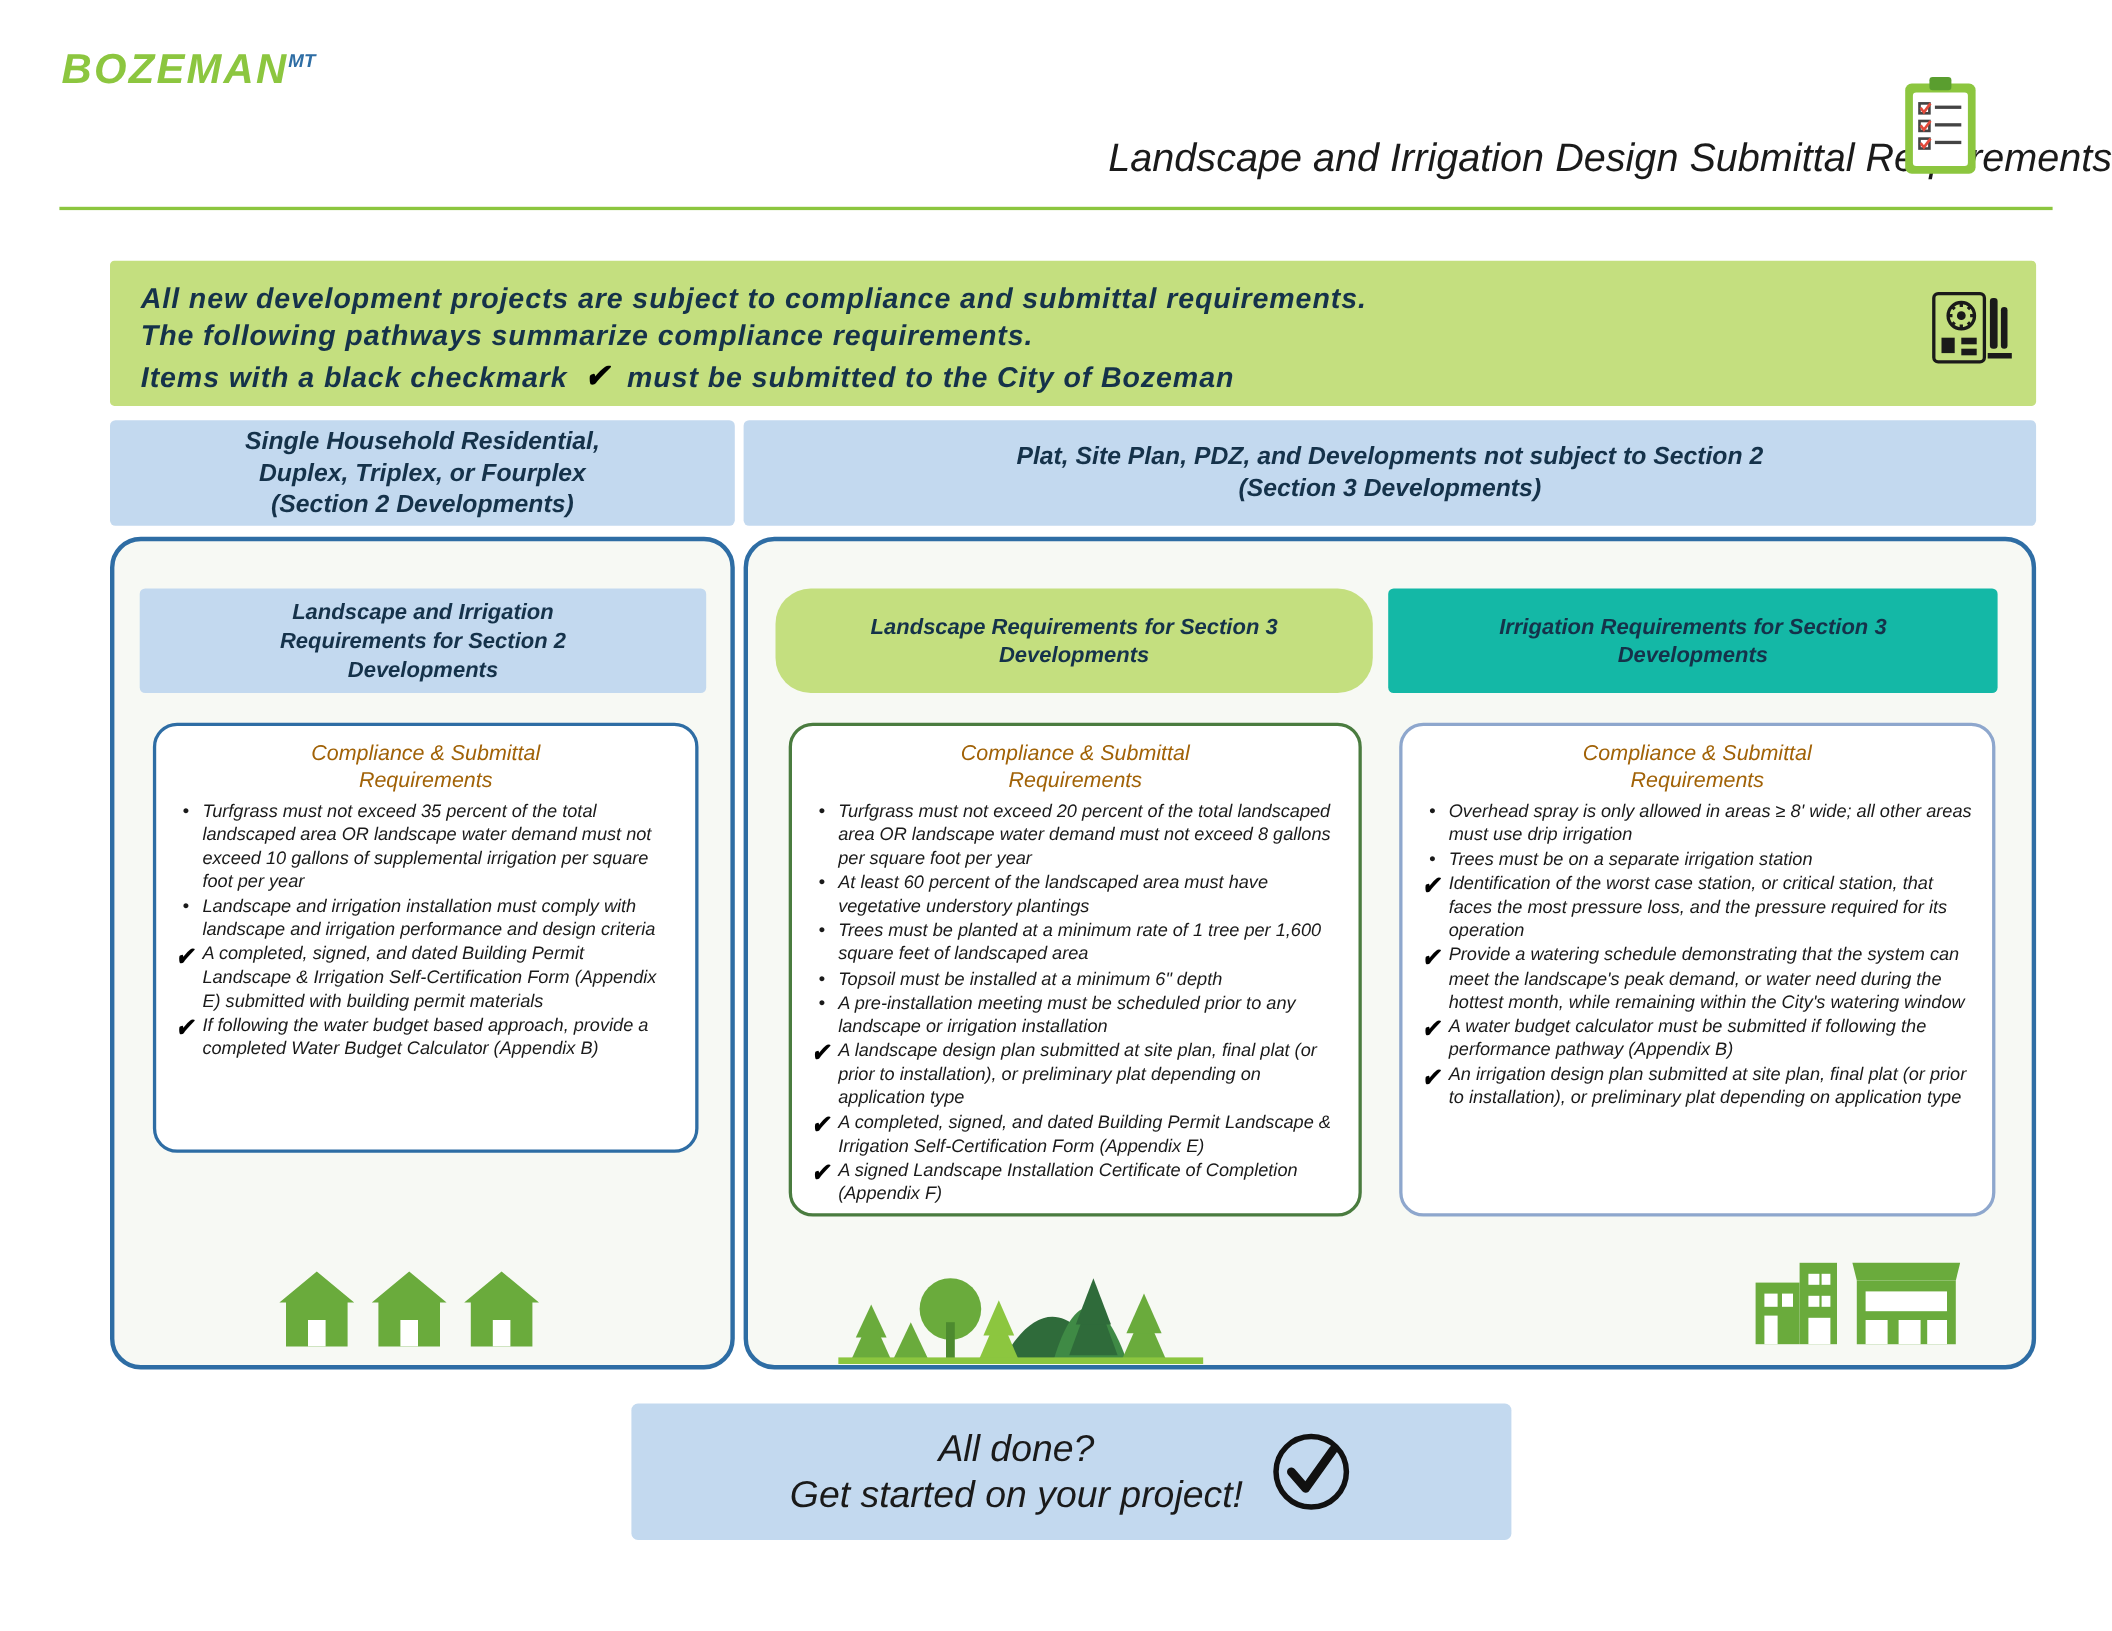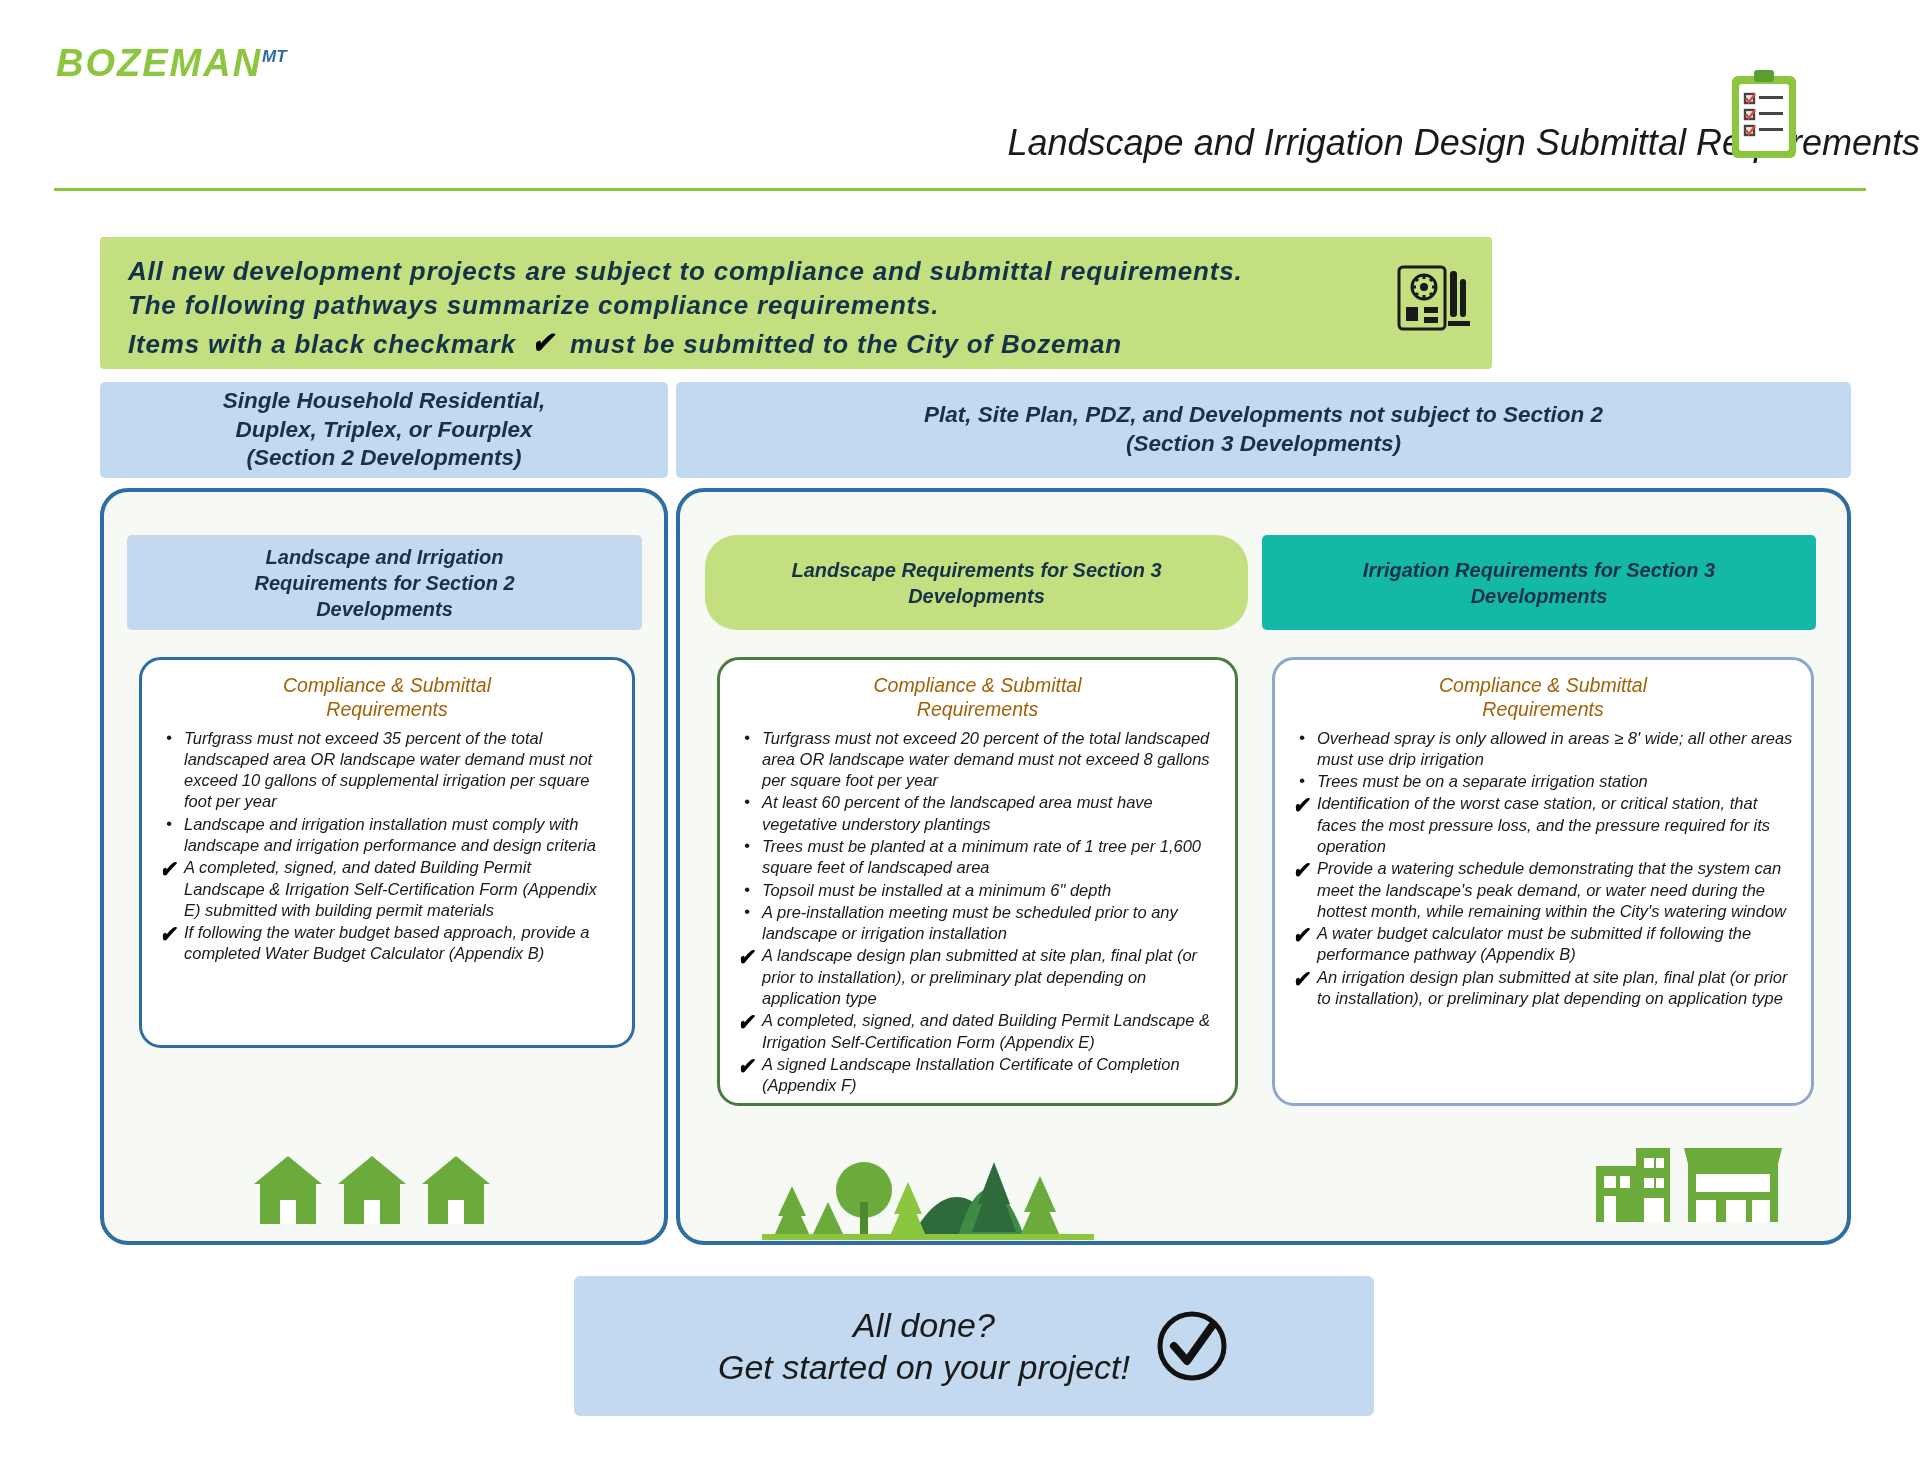--- a/index.html
+++ b/index.html
@@ -64,21 +64,21 @@
     top: 188px;
     height: 3px;
     background: #8cc63f;
   }
 
   
   .banner {
     position: absolute;
     left: 100px;
     top: 237px;
-    width: 1392px;
+    width: 1751px;
     height: 132px;
     background: #c4df7f;
     border-radius: 4px;
     box-sizing: border-box;
     padding: 17px 28px;
   }
   .banner-line {
     font-size: 26px;
     font-weight: bold;
     letter-spacing: 0.8px;
@@ -208,21 +208,21 @@
   #art-houses { left: 248px; top: 1150px; width: 252px; height: 80px; }
   #art-trees  { left: 762px; top: 1140px; width: 332px; height: 100px; }
   #art-city   { left: 1592px; top: 1140px; width: 190px; height: 85px; }
 
   
   .footer {
     position: absolute;
     left: 574px;
     top: 1276px;
     width: 800px;
-    height: 140px;
+    height: 124px;
     background: #c3d9ef;
     border-radius: 6px;
     display: flex;
     align-items: center;
     justify-content: center;
   }
   .footer-text {
     text-align: center;
     font-size: 34px;
     color: #1a1a1a;

